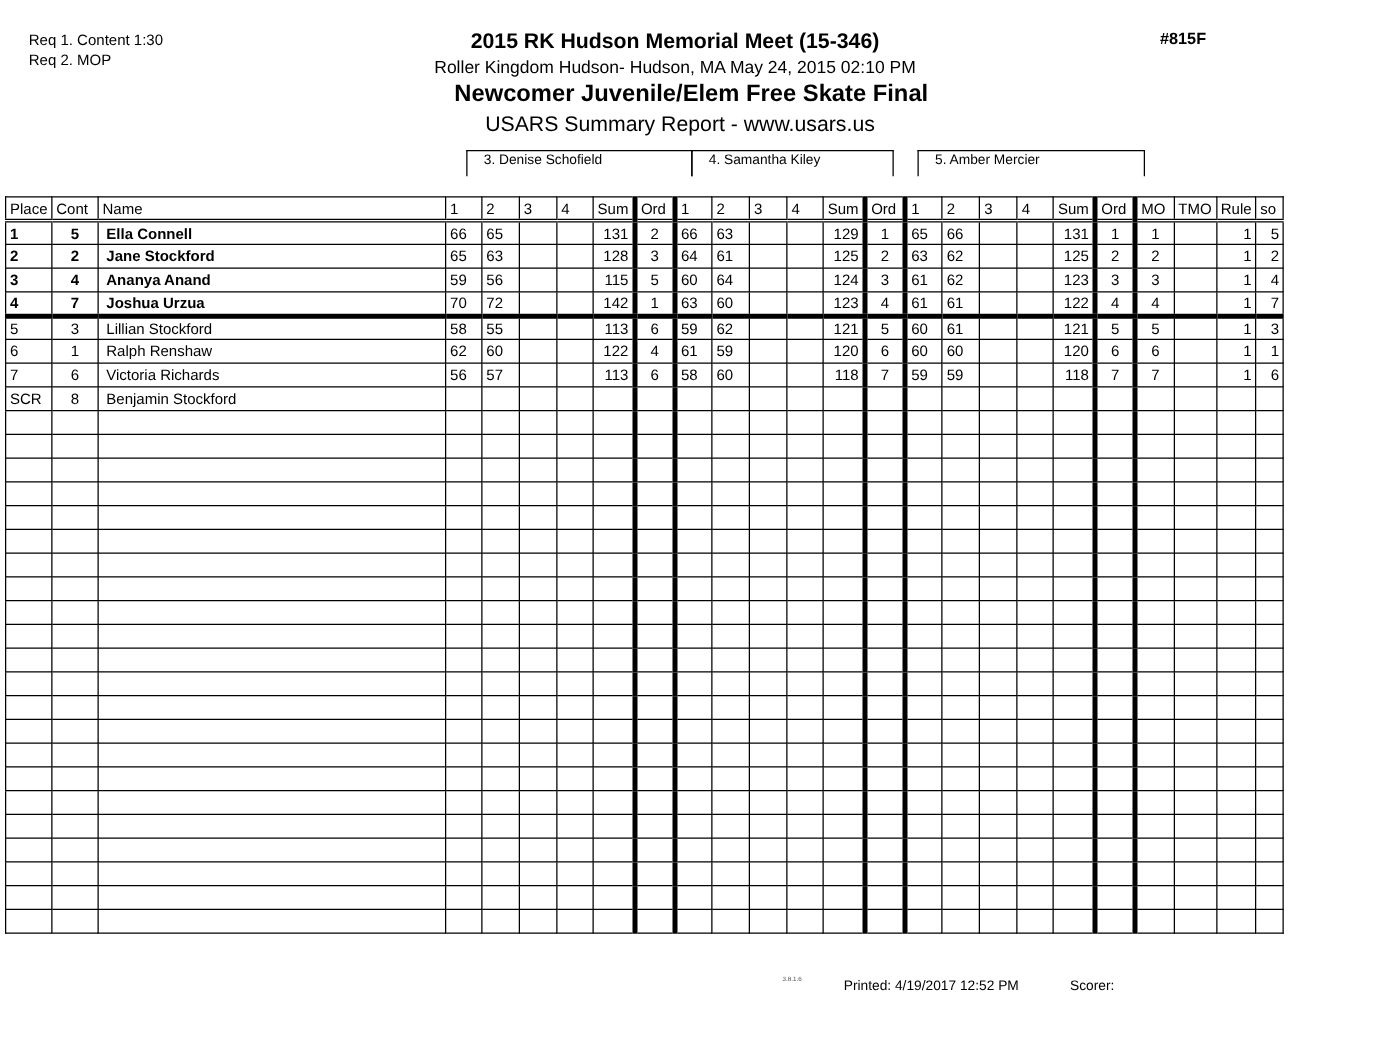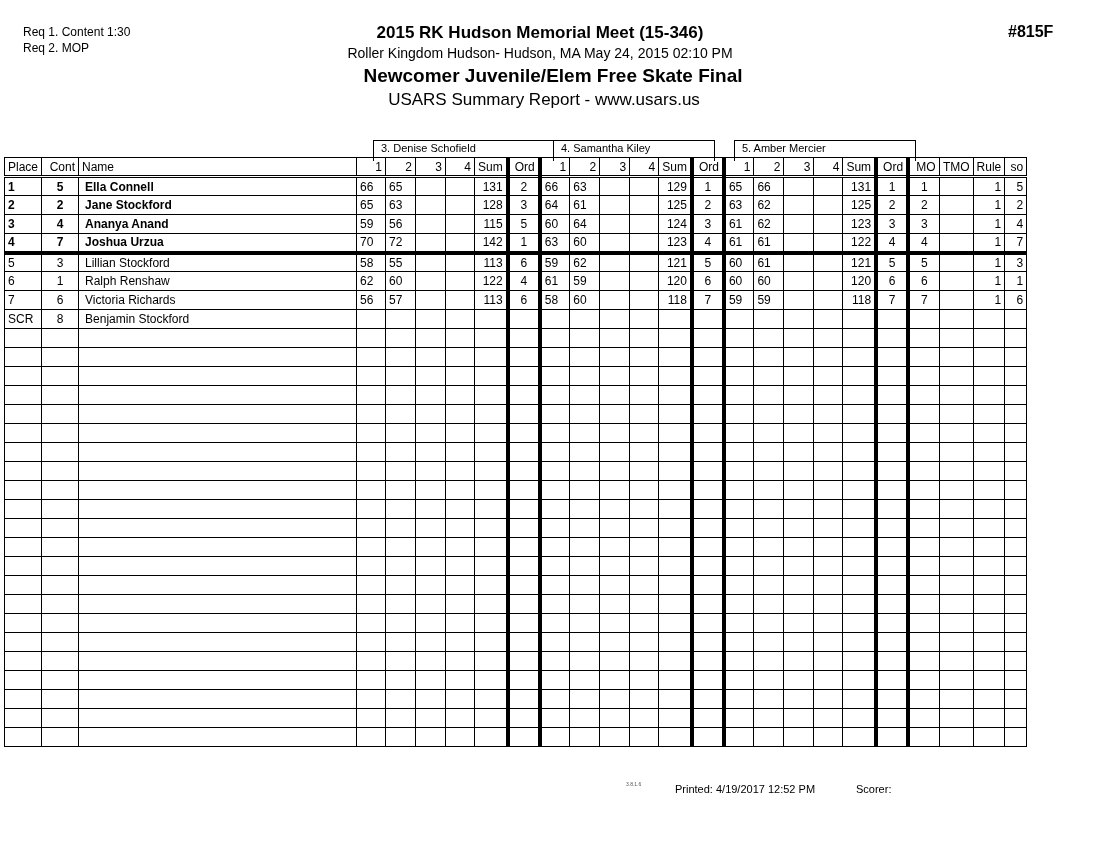--- a/index.html
+++ b/index.html
@@ -5,30 +5,30 @@
   html, body { margin:0; padding:0; background:#fff; }
   body { width:1100px; height:850px; position:relative; overflow:hidden;
          font-family:"Liberation Sans", sans-serif; color:#000; }
   .abs { position:absolute; }
   .req { left:23px; font-size:12px; line-height:14px;text-align:center; }
   .title { left:0; width:1100px; text-align:center; white-space:nowrap; }
   #t1 { top:23px; font-size:17px; font-weight:bold; left:-10px; }
   #t2 { top:45px; font-size:14px; left:-10px; }
   #t3 { top:65px; font-size:19px; font-weight:bold; left:3px; }
   #t4 { top:90px; font-size:17px; left:-6px; }
-  #evno { left:1008px; top:23px; font-size:16px; font-weight:bold; }
+  #evno { left:928px; top:23px; font-size:13px; font-weight:bold; }
 
-  .judge-box { top:140px; height:21px; border:1px solid #000; border-bottom:none;
-               font-size:11px; padding-left:7px; box-sizing:border-box; line-height:14px; }
+  .judge-box { top:120px; height:21px; border:1px solid #000; border-bottom:none;
+               font-size:11px; padding-left:13px; box-sizing:border-box; line-height:14px; }
 
   table.grid { position:absolute; left:4px; top:157px; border-collapse:collapse;
                table-layout:fixed; font-size:12px; }
   table.grid td, table.grid th { border:1px solid #000; height:19px; padding:0 3px;
                box-sizing:border-box; overflow:hidden; white-space:nowrap; font-weight:normal; }
-  table.grid th { text-align:right; font-size:12px; }
+  table.grid th { text-align:left; font-size:12px; }
   table.grid th.left { text-align:left; }
   tr.hdr th { border-bottom:3px double #000; }
   tr.cut td { border-bottom:4px solid #000; }
   td.c { text-align:center; }
   td.r { text-align:right; }
   td.b { font-weight:bold; }
   .thickL { border-left:4px solid #000 !important; }
   tr.bold td.pl, tr.bold td.ct, tr.bold td.nm { font-weight:bold; }
   td.nm { padding-left:6px !important; }
 

